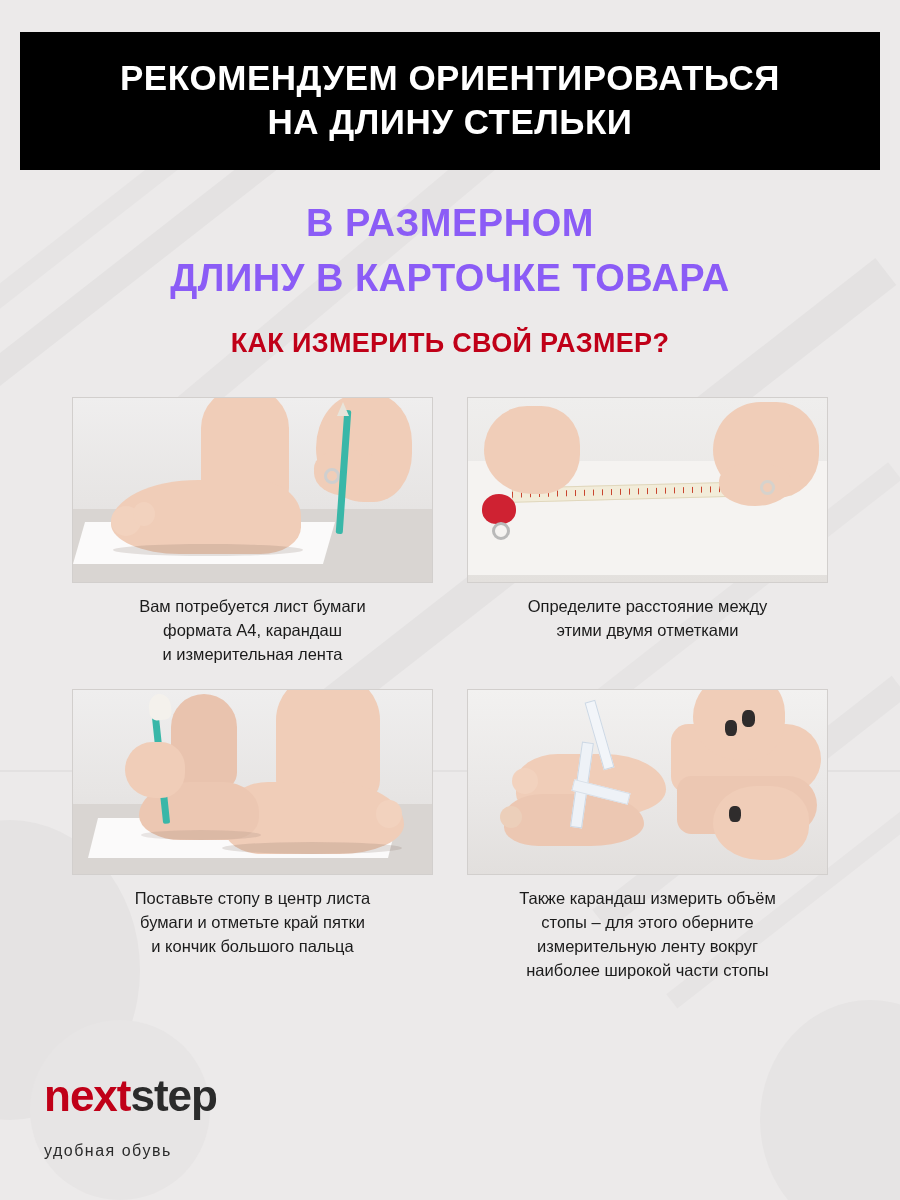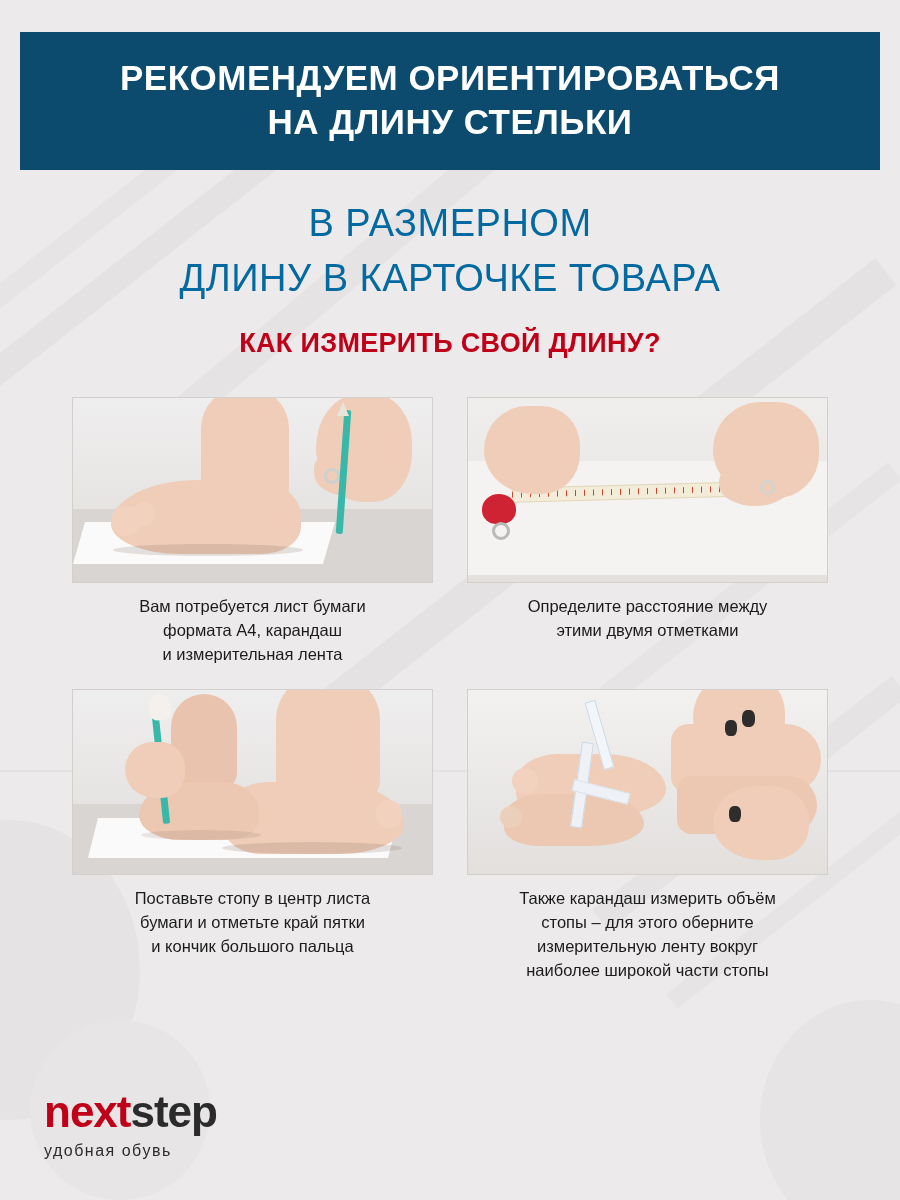--- a/index.html
+++ b/index.html
@@ -32,39 +32,39 @@
   .b7 { width: 300px; height: 18px; left: 640px; top: 900px; transform: rotate(-38deg); background:#e6e4e4;}
   .b8 { width: 260px; height: 300px; left: -120px; top: 820px; border-radius: 50%; background:#e5e3e3; }
   .b9 { width: 220px; height: 240px; left: 760px; top: 1000px; border-radius: 50%; background:#e6e4e4; }
   .b10 { width: 180px; height: 180px; left: 30px; top: 1020px; border-radius: 50%; background:#e7e5e5; }
   .b11 { width: 900px; height: 2px; left: 0; top: 770px; background:#e3e1e1; transform: rotate(0deg); }
 
   
   .banner {
     position: relative; z-index: 2;
     margin: 32px 20px 0 20px;
-    background: #0c4a6e;
+    background: #000000;
     color: #ffffff;
     padding: 24px 20px 26px 20px;
     text-align: center;
   }
   .banner-line {
     font-size: 35px;
     font-weight: bold;
     letter-spacing: 0.5px;
     line-height: 1.26;
     text-transform: uppercase;
   }
 
   
   .heads { position: relative; z-index: 2; text-align: center; margin-top: 26px; }
   .head-line {
-    color: #0369a1;
+    color: #8b5cf6;
     font-size: 38px;
-    font-weight: normal;
+    font-weight: bold;
     line-height: 1.45;
     letter-spacing: 0.5px;
   }
   .sub-head {
     color: #c00018;
     font-size: 27px;
     font-weight: bold;
     margin-top: 22px;
     letter-spacing: 0.3px;
   }
@@ -135,21 +135,21 @@
   }
   .logo {
     font-size: 44px;
     font-weight: bold;
     line-height: 1;
     letter-spacing: -1px;
   }
   .logo .next { color: #c00018; }
   .logo .step-w { color: #2b2b2b; }
   .logo-sub {
-    margin-top: 8px;
+    margin-top: 24px;
     font-size: 16px;
     color: #2b2b2b;
     letter-spacing: 1.5px;
   }
 </style>
 </head>
 <body>
 
 <div class="page">
 
@@ -168,21 +168,21 @@
   </div>
 
   <div class="banner">
     <div class="banner-line">РЕКОМЕНДУЕМ ОРИЕНТИРОВАТЬСЯ</div>
     <div class="banner-line">НА ДЛИНУ СТЕЛЬКИ</div>
   </div>
 
   <div class="heads">
     <div class="head-line">В РАЗМЕРНОМ</div>
     <div class="head-line">ДЛИНУ В КАРТОЧКЕ ТОВАРА</div>
-    <div class="sub-head">КАК ИЗМЕРИТЬ СВОЙ ДЛИНУ?</div>
+    <div class="sub-head">КАК ИЗМЕРИТЬ СВОЙ РАЗМЕР?</div>
   </div>
 
   <div class="steps">
 
     <div class="step">
       <div class="photo">
         <div class="p-bg"></div>
         <div class="p-table" style="height:40%;"></div>
         <div class="p-paper" style="left:6px; bottom:18px; width:250px; height:42px; transform:skewX(-16deg); background:#fbfafa;"></div>
 

